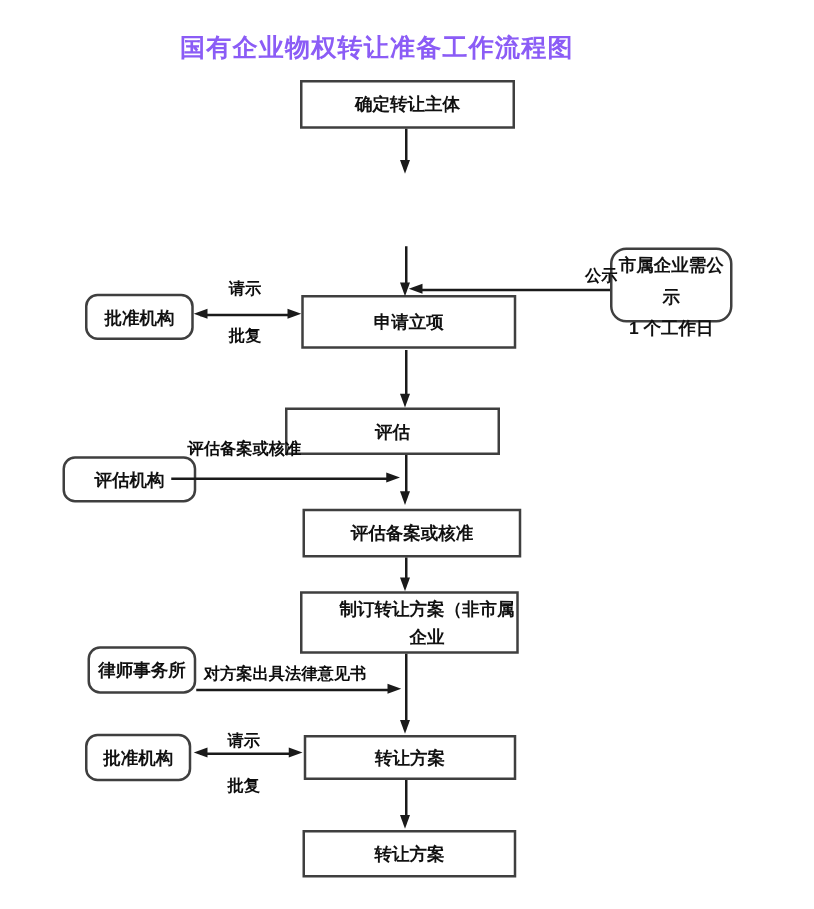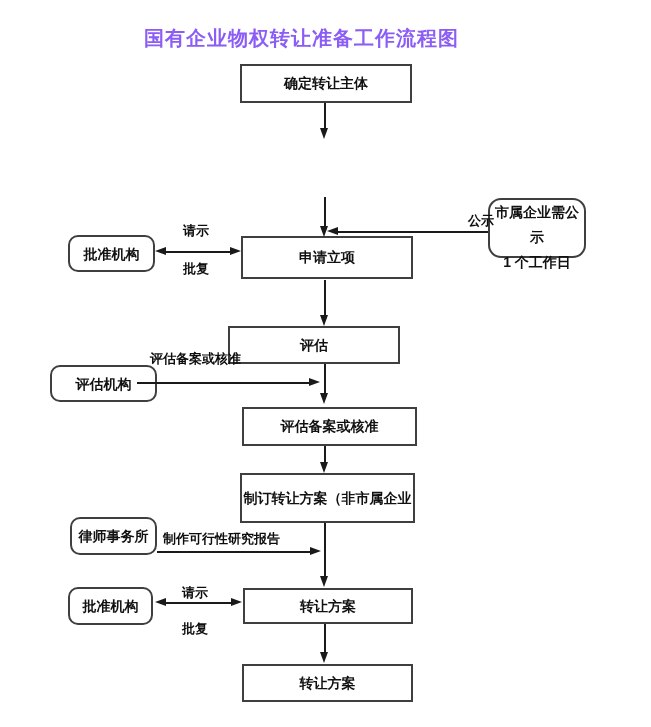--- a/index.html
+++ b/index.html
@@ -49,21 +49,21 @@
   </div>
 
   <div class="pbox" style="left:228px;top:326px;width:172px;height:38px;">
     <span>评估</span>
   </div>
 
   <div class="pbox" style="left:242px;top:407px;width:175px;height:39px;">
     <span>评估备案或核准</span>
   </div>
 
-  <div class="pbox" style="left:240px;top:473px;width:175px;height:50px;line-height:22px;">
+  <div class="pbox" style="left:240px;top:473px;width:175px;height:50px;line-height:22px;padding-left:28px;">
     <span>制订转让方案（非市属企业</span>
   </div>
 
   <div class="pbox" style="left:243px;top:588px;width:170px;height:36px;">
     <span>转让方案</span>
   </div>
 
   <div class="pbox" style="left:242px;top:664px;width:171px;height:38px;">
     <span>转让方案</span>
   </div>
@@ -88,21 +88,21 @@
   <div class="rbox" style="left:488px;top:198px;width:98px;height:60px;border-radius:13px;line-height:25px;justify-content:space-between;">
     <span>市属企业需公示</span>
     <span>1 个工作日</span>
   </div>
 
   
   <span class="lbl" style="left:183px;top:222px;">请示</span>
   <span class="lbl" style="left:183px;top:260px;">批复</span>
   <span class="lbl" style="left:428px;top:212px;margin-left:40px;">公示</span>
   <span class="lbl" style="left:150px;top:350px;">评估备案或核准</span>
-  <span class="lbl" style="left:163px;top:530px;">制作可行性研究报告</span>
+  <span class="lbl" style="left:163px;top:530px;">对方案出具法律意见书</span>
   <span class="lbl" style="left:182px;top:584px;">请示</span>
   <span class="lbl" style="left:182px;top:620px;">批复</span>
 
   
   <div style="display:contents">
     <i class="vl" style="left:324px;top:103px;height:26px;"></i>
     <i class="ah down" style="left:320px;top:128px;"></i>
   </div>
   <div style="display:contents">
     <i class="vl" style="left:324px;top:197px;height:30px;"></i>

